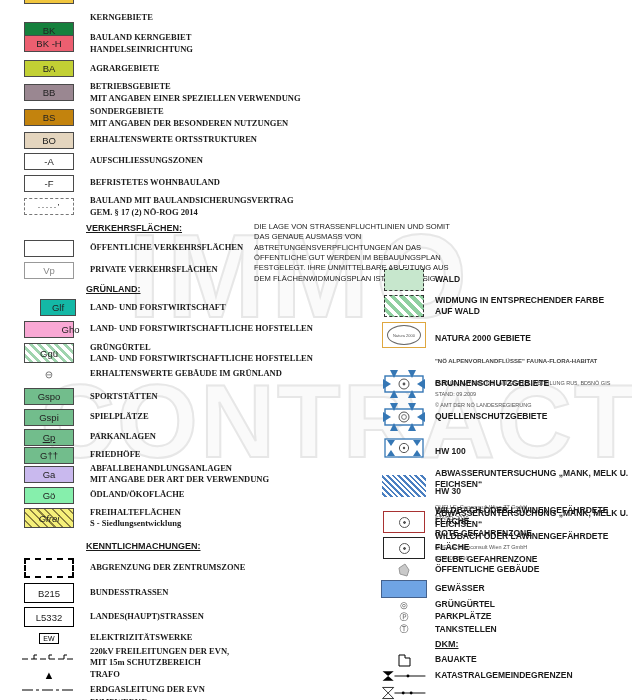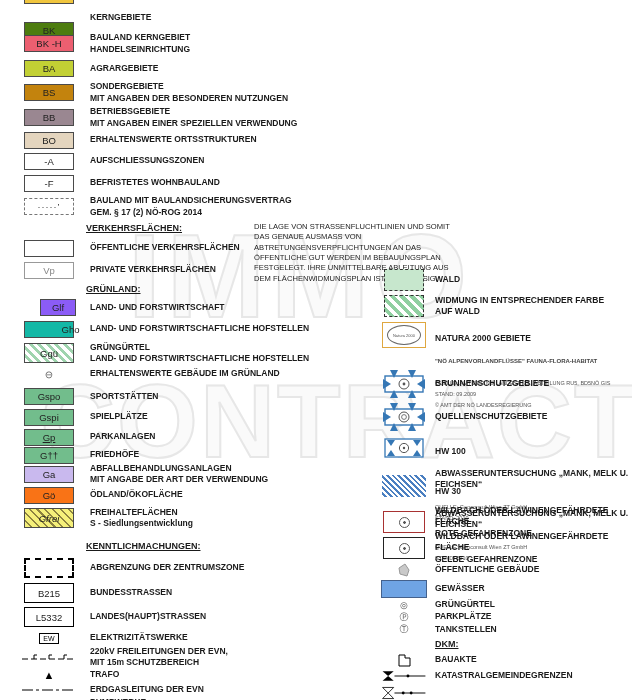--- a/index.html
+++ b/index.html
@@ -8,21 +8,21 @@
   .wm{position:absolute;z-index:0;font-weight:bold;color:#fafafa;
       -webkit-text-stroke:2px #e7e7e7;letter-spacing:6px;user-select:none;}
   .wm1{left:128px;top:208px;font-size:118px;}
   .wm2{left:40px;top:362px;font-size:104px;letter-spacing:2px;}
   .col{position:absolute;z-index:2;}
   .col-left{left:22px;top:-16px;width:360px;}
   .col-right{left:381px;top:268px;width:250px;}
   .row{display:flex;align-items:center;}
   .icol{width:54px;display:flex;justify-content:center;flex-shrink:0;}
   .icol-r{width:46px;display:flex;justify-content:center;flex-shrink:0;}
-  .lbl{margin-left:14px;font-size:8.5px;font-weight:bold;line-height:1.3;white-space:pre-line;}
+  .lbl{margin-left:14px;font-size:8.5px;font-weight:bold;line-height:1.3;white-space:pre-line;font-family:Liberation Serif, serif;}
   .lbl-r{margin-left:8px;font-size:8.5px;font-weight:bold;line-height:1.3;white-space:pre-line;}
   .sub{font-size:6px;color:#444;font-weight:bold;}
   .src{font-size:5.5px;color:#555;line-height:1.35;white-space:pre-line;font-weight:normal;}
   .sw{box-sizing:border-box;width:50px;height:17px;border:1px solid #4a4a4a;background:#fff;
       display:flex;align-items:center;justify-content:center;font-size:9.5px;color:#222;}
   .sw-tall{height:20px;}
   .sw-gray{border-color:#999;color:#888;}
   .sw-dotted{border:1px dashed #777;font-size:9px;letter-spacing:1px;color:#333;}
   .hatch-green{background:repeating-linear-gradient(45deg,#ffffff 0 3px,#9fd4ae 3px 6px);}
   .hatch-yellow{background:repeating-linear-gradient(45deg,#f5f07a 0 4px,#8d8340 4px 5.5px);font-style:italic;}
@@ -62,51 +62,51 @@
   <div class="col col-left">
 
     <div class="row" style="height:22px">
       <span class="icol">
           <span class="sw" style="background-color: rgb(240, 197, 62);">BW</span>
         </span>
       <span class="lbl">WOHNGEBIETE</span>
     </div>
     <div class="row" style="height:24px">
       <span class="icol">
-          <span class="sw" style="background-color: #4d7c0f; margin-top: 25px;">BK</span>
+          <span class="sw" style="background-color: #15803d; margin-top: 25px;">BK</span>
         </span>
       <span class="lbl">KERNGEBIETE</span>
     </div>
     <div class="row" style="height:27px">
       <span class="icol">
           <span class="sw" style="background-color: rgb(236, 95, 112);">BK -H</span>
         </span>
       <span class="lbl">BAULAND KERNGEBIET
 HANDELSEINRICHTUNG</span>
     </div>
     <div class="row" style="height:23px">
       <span class="icol">
           <span class="sw" style="background-color: rgb(194, 208, 52);">BA</span>
         </span>
       <span class="lbl">AGRARGEBIETE</span>
     </div>
     <div class="row" style="height:25px">
       <span class="icol">
+          <span class="sw" style="background-color: rgb(154, 135, 145);">BB</span>
+        </span>
+      <span class="lbl">BETRIEBSGEBIETE
+MIT ANGABEN EINER SPEZIELLEN VERWENDUNG</span>
+    </div>
+    <div class="row" style="height:25px">
+      <span class="icol">
           <span class="sw" style="background-color: rgb(195, 131, 13);">BS</span>
         </span>
       <span class="lbl">SONDERGEBIETE
 MIT ANGABEN DER BESONDEREN NUTZUNGEN</span>
     </div>
-    <div class="row" style="height:25px">
-      <span class="icol">
-          <span class="sw" style="background-color: rgb(154, 135, 145);">BB</span>
-        </span>
-      <span class="lbl">BETRIEBSGEBIETE
-MIT ANGABEN EINER SPEZIELLEN VERWENDUNG</span>
-    </div>
     <div class="row" style="height:20px">
       <span class="icol">
           <span class="sw" style="background-color: rgb(228, 213, 190);">BO</span>
         </span>
       <span class="lbl">ERHALTENSWERTE ORTSSTRUKTUREN</span>
     </div>
     <div class="row" style="height:22px">
       <span class="icol">
           <span class="sw" style="background-color: rgb(255, 255, 255);">-A</span>
         </span>
@@ -138,27 +138,27 @@
       <span class="icol">
           <span class="sw sw-gray">Vp</span>
         </span>
       <span class="lbl">PRIVATE VERKEHRSFLÄCHEN</span>
     </div>
 
     <div class="hdr" style="height:16px">GRÜNLAND:</div>
 
     <div class="row" style="height:21px">
       <span class="icol">
-          <span class="sw" style="background-color: #8b5cf6; margin-left: 18px;">Glf</span>
+          <span class="sw" style="background-color: #14b8a6; margin-left: 18px;">Glf</span>
         </span>
       <span class="lbl">LAND- UND FORSTWIRTSCHAFT</span>
     </div>
     <div class="row" style="height:22px">
       <span class="icol">
-          <span class="sw" style="background-color: #14b8a6; padding-left: 43px;">Gho</span>
+          <span class="sw" style="background-color: #f9a8d4; padding-left: 43px;">Gho</span>
         </span>
       <span class="lbl">LAND- UND FORSTWIRTSCHAFTLICHE HOFSTELLEN</span>
     </div>
     <div class="row" style="height:26px">
       <span class="icol">
           <span class="sw sw-tall hatch-green">Ggü</span>
         </span>
       <span class="lbl">GRÜNGÜRTEL
 LAND- UND FORSTWIRTSCHAFTLICHE HOFSTELLEN</span>
     </div>
@@ -195,21 +195,21 @@
     </div>
     <div class="row" style="height:22px">
       <span class="icol">
           <span class="sw" style="background-color: rgb(201, 185, 238);">Ga</span>
         </span>
       <span class="lbl">ABFALLBEHANDLUNGSANLAGEN
 MIT ANGABE DER ART DER VERWENDUNG</span>
     </div>
     <div class="row" style="height:20px">
       <span class="icol">
-          <span class="sw" style="background-color: #f97316;">Gö</span>
+          <span class="sw" style="background-color: #86efac;">Gö</span>
         </span>
       <span class="lbl">ÖDLAND/ÖKOFLÄCHE</span>
     </div>
     <div class="row" style="height:26px">
       <span class="icol">
           <span class="sw sw-tall hatch-yellow">Gfrei</span>
         </span>
       <span class="lbl">FREIHALTEFLÄCHEN
 S - Siedlungsentwicklung</span>
     </div>

